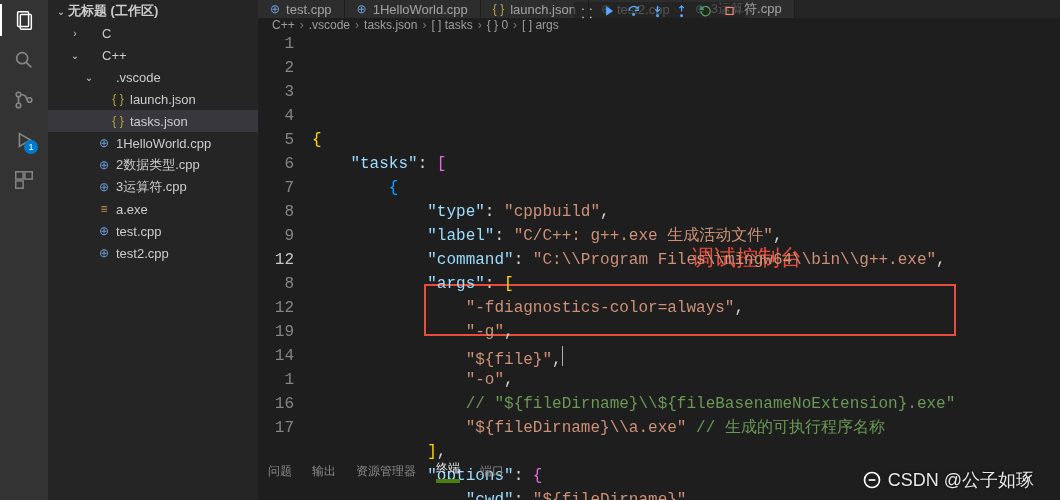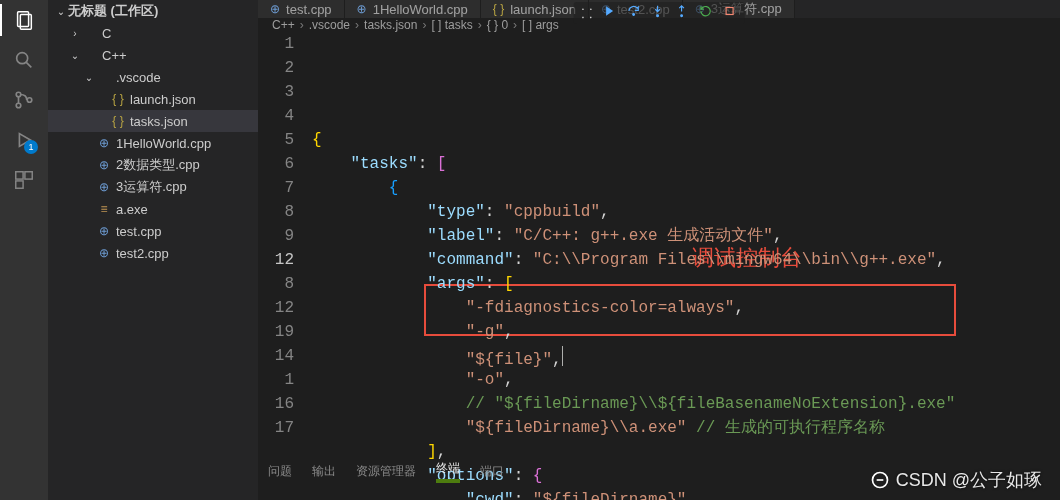--- a/index.html
+++ b/index.html
@@ -45,21 +45,21 @@
 .tk-key { color:#9cdcfe; } .tk-str { color:#ce9178; } .tk-com { color:#6a9955; }
 
 .redbox { position:absolute; border:2px solid #e74c3c; pointer-events:none; }
 .redtext { position:absolute; color:#e74c3c; font-family:"Microsoft YaHei",sans-serif; font-size:22px; font-weight:500; pointer-events:none; }
 
 .cursor-bar { position:absolute; width:1px; height:20px; background:#aeafad; top:2px; }
 
 .panel-tabs { position:absolute; bottom:14px; left:258px; display:flex; gap:20px; font-size:12px; color:#8a8a8a; align-items:center; height:30px; padding-left:10px; }
 .panel-tabs span.active { color:#e7e7e7; border-bottom:4px solid #4d7c0f; padding-bottom:2px; }
 
-.watermark { position:absolute; bottom:8px; right:18px; color:#e8e8e8; font-size:18px; display:flex; gap:6px; align-items:center; text-shadow:0 0 3px rgba(0,0,0,.8); }
+.watermark { position:absolute; bottom:8px; right:26px; color:#e8e8e8; font-size:18px; display:flex; gap:6px; align-items:center; text-shadow:0 0 3px rgba(0,0,0,.8); }
 .watermark svg { }
 
 svg { display:block; }
 </style>
 </head>
 <body>
 
 <div class="root">
   <div class="activity">
     <div class="aicon active">

